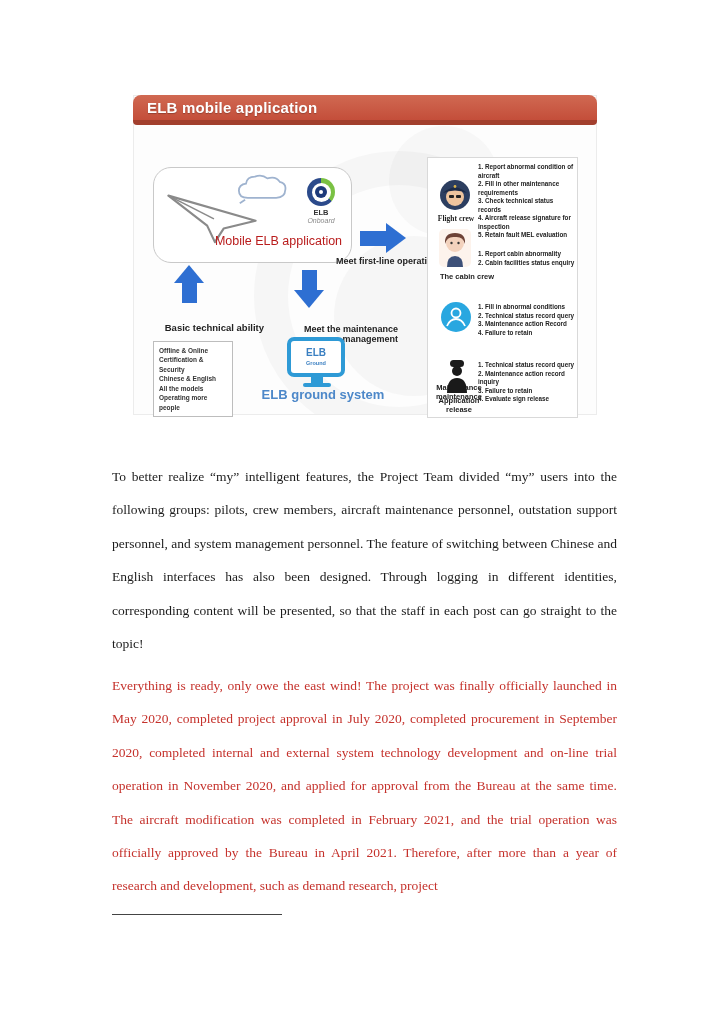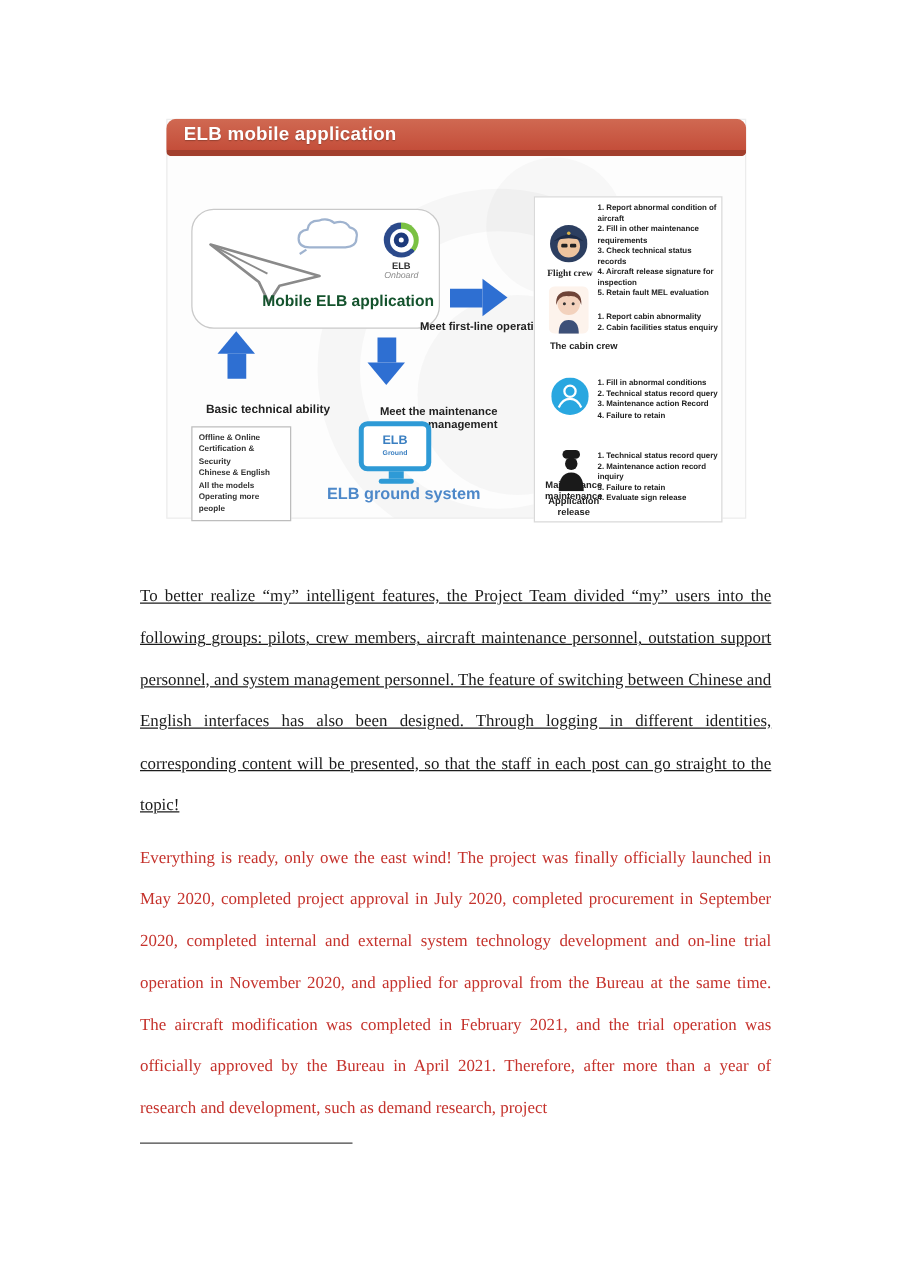--- a/index.html
+++ b/index.html
@@ -31,21 +31,21 @@
   .onboard { position:absolute; left:150px; top:10px; width:34px; text-align:center; }
   .ob-ring { width:28px; height:28px; margin:0 auto; border-radius:50%;
              background:conic-gradient(#7ac143 0 130deg,#2b4a8b 130deg 360deg);
              display:grid; place-items:center; }
   .ob-mid { width:19px; height:19px; border-radius:50%; background:#fff; display:grid; place-items:center; }
   .ob-core { width:12px; height:12px; border-radius:50%; background:#1d3a7a; display:grid; place-items:center; }
   .ob-dot { width:4px; height:4px; border-radius:50%; background:#fff; }
   .ob-label { font-size:7.5px; font-weight:bold; color:#333; margin-top:2px; }
   .ob-sub { font-size:7px; font-style:italic; color:#8a8a8a; }
   .appbox-title { position:absolute; left:52px; top:66px; width:145px; text-align:center;
-                  font-size:12.5px; font-weight:bold; color:#14532d; }
+                  font-size:12.5px; font-weight:normal; color:#b91c1c; }
 
   .arrow { position:absolute; display:flex; align-items:center; }
   .arr-shaft { background:#2e6fd2; }
   .arrow-right { left:230px; top:133px; }
   .arrow-right .arr-shaft { width:26px; height:15px; }
   .arrow-right .arr-head { width:0; height:0; border-left:20px solid #2e6fd2;
                            border-top:15px solid transparent; border-bottom:15px solid transparent; }
   .arrow-down { left:164px; top:180px; flex-direction:column; }
   .arrow-down .arr-shaft { width:15px; height:20px; }
   .arrow-down .arr-head { width:0; height:0; border-top:18px solid #2e6fd2;
@@ -81,21 +81,21 @@
   .role-list { position:absolute; width:97px; }
   .role-list div { font-size:6.3px; font-weight:600; color:#222; line-height:1.35; }
   .av { position:absolute; }
 
   
   .caption { position:absolute; left:0; top:429px; width:724px; text-align:center;
              font-size:14px; font-weight:bold; color:#111; }
   .caption sup { font-size:9px; }
   .para { position:absolute; left:112px; width:505px; font-size:13.5px; line-height:33.4px;
           text-align:justify; color:#1c1c1c; }
-  .p1 { top:460px;text-decoration:underline; }
+  .p1 { top:460px; }
   .p2 { top:669px; color:#c5322c; }
   .fn-sep { position:absolute; left:112px; top:914px; width:170px; border-top:1.5px solid #444; }
   .footnote { position:absolute; left:112px; top:920px; width:505px; font-size:10px; color:#222; }
   .footnote sup { font-size:7px; }
 </style>
 </head>
 <body>
 
 <div class="page">
 

